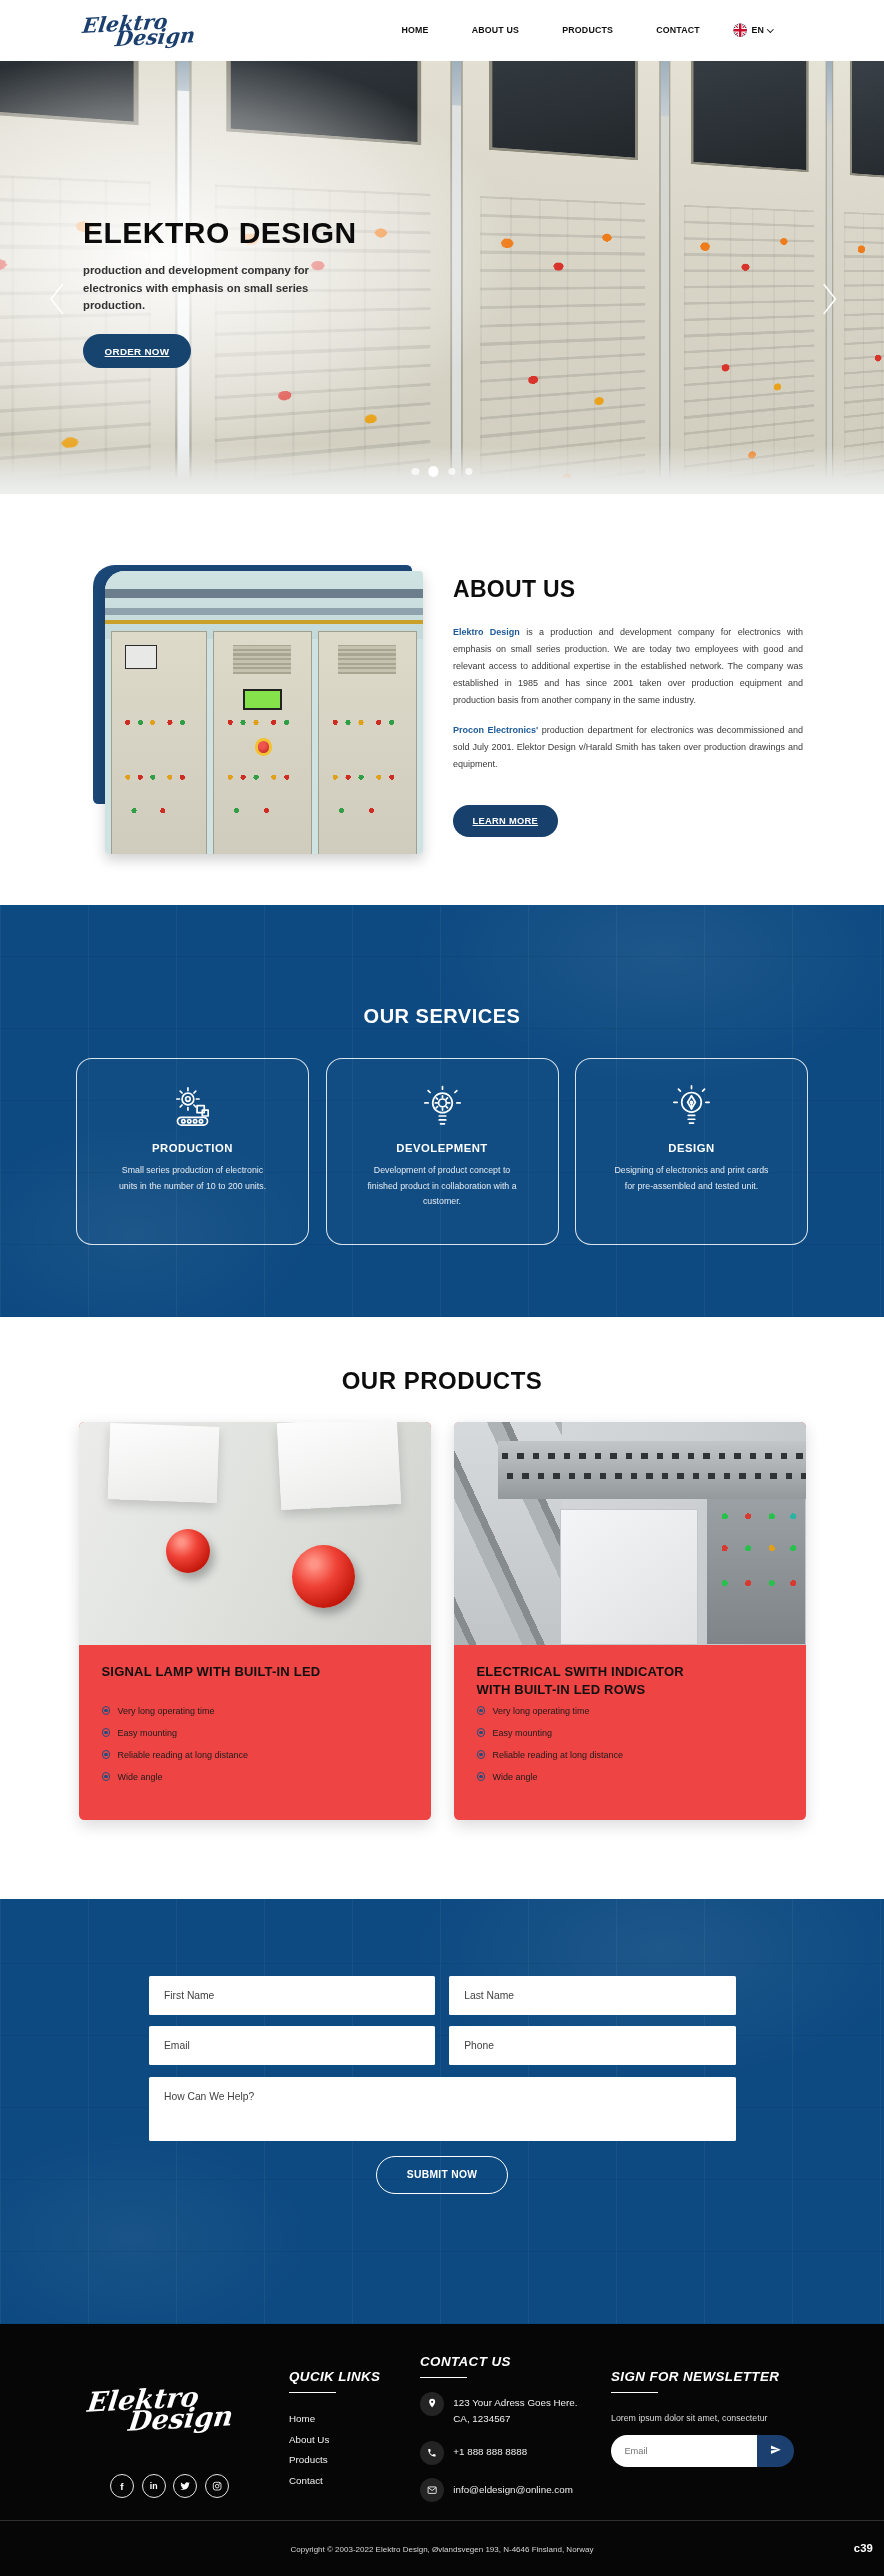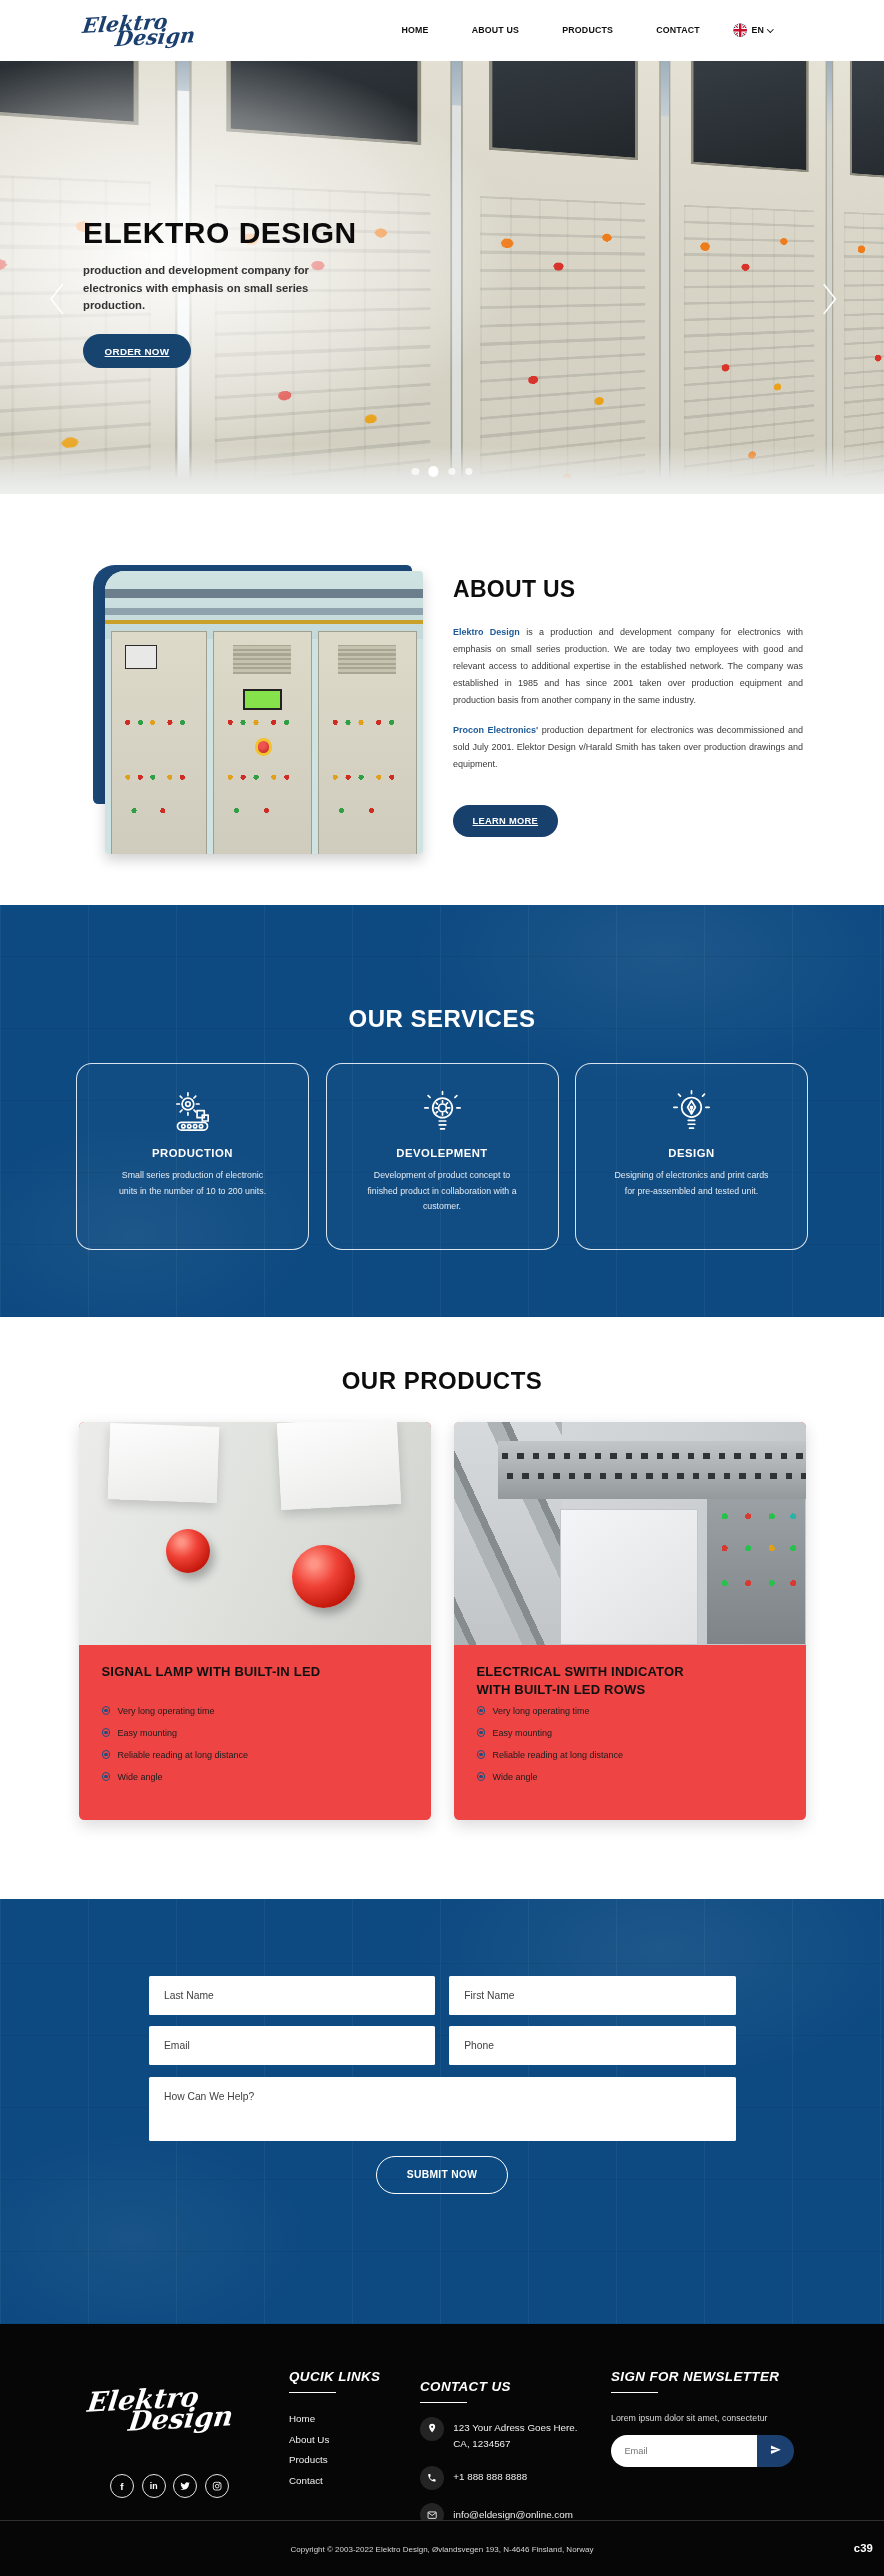--- a/index.html
+++ b/index.html
@@ -106,21 +106,21 @@
   .lead { color:#1d5a96; font-weight:700; }
   .about-text .btn-navy { margin-top:19px; font-size:9.3px; padding:10.8px 19.6px; background:#17406d; }
 
   
   .bluesec { background-color:#0d4a81;
       background-image:
         repeating-linear-gradient(90deg, rgba(255,255,255,.05) 0 1px, transparent 1px 88px),
         repeating-linear-gradient(0deg, rgba(0,0,0,.06) 0 1px, transparent 1px 72px),
         radial-gradient(361px 185px at 75% 12%, rgba(255,255,255,.07), transparent 70%),
         radial-gradient(258px 155px at 15% 80%, rgba(255,255,255,.05), transparent 70%); }
-  .sec-title { text-align:center; color:#fff; font-size:24px; font-weight:800; letter-spacing:0.5px; }
+  .sec-title { text-align:center; color:#fff; font-size:20px; font-weight:800; letter-spacing:0.5px; }
 
   .services { height:412px; padding-top:100px; }
   .services .sec-title { margin-bottom:30px; }
   .cards { display:flex; justify-content:center; gap:16.5px; }
   .svc-card { width:233px; height:187px; border:1px solid rgba(255,255,255,.85); border-radius:16px;
       background:rgba(255,255,255,.02); text-align:center; padding-top:21.6px; }
   .svc-icon { height:54px; display:flex; align-items:center; justify-content:center; }
   .svc-card h3 { color:#fff; font-size:11.3px; font-weight:800; letter-spacing:0.5px; margin-top:7.2px; }
   .svc-card p { color:#e4ebf2; font-size:8.8px; line-height:15.5px; width:160px; margin:9.3px auto 0; }
 
@@ -200,21 +200,21 @@
   .socials { position:absolute; left:110px; top:150px; display:flex; gap:7.7px; }
   .soc { width:24px; height:24px; border:1px solid #e6e6e6; border-radius:50%;
       display:flex; align-items:center; justify-content:center; color:#fff; cursor:pointer;
       font-weight:700; font-size:9.8px; }
   .fcol h4 { font-size:13.4px; font-weight:800; letter-spacing:0.4px; color:#fff;font-style:italic; }
   .fcol .rule { width:47px; height:1px; background:#fff; margin-top:8.2px; }
   .f-quick { position:absolute; left:289px; top:45px; }
   .f-quick ul { list-style:none; margin-top:19.6px; }
   .f-quick li { margin-bottom:9.8px; }
   .f-quick a { color:#f0f0f0; text-decoration:none; font-size:9.8px; }
-  .f-contact { position:absolute; left:420px; top:55px; width:170px; }
+  .f-contact { position:absolute; left:420px; top:30px; width:170px; }
   .crow { display:flex; gap:9.3px; margin-top:13.4px; align-items:flex-start; }
   .crow:first-of-type { margin-top:21.6px; }
   .cicon { width:24px; height:24px; border-radius:50%; background:#242424; flex:none;
       display:flex; align-items:center; justify-content:center; }
   .crow p { font-size:9.8px; color:#ededed; line-height:16px; padding-top:3.6px; }
   .f-news { position:absolute; left:611px; top:45px; width:183px; }
   .f-news .blurb { font-size:8.8px; color:#dcdcdc; margin-top:19.6px; }
   .newsform { display:flex; margin-top:12.4px; height:32px; }
   .newsform input { flex:1; border:none; outline:none; border-radius:16px 0 0 16px; padding:0 13.4px;
       font-size:9.3px; font-family:inherit; color:#333; background:#fff; min-width:0; }
@@ -451,22 +451,22 @@
             </li>
         </ul>
       </div>
     </div>
 
   </div>
 </section>
 
 <section class="contact bluesec">
   <form class="cform">
+    <input type="text" placeholder="First Name" style="">
     <input type="text" placeholder="Last Name" style="">
-    <input type="text" placeholder="First Name" style="">
     <input type="text" placeholder="Email" style="">
     <input type="text" placeholder="Phone" style="">
     <textarea placeholder="How Can We Help?" style=""></textarea>
   </form>
   <div class="submit-wrap">
     <button class="btn-outline">SUBMIT NOW</button>
   </div>
 </section>
 
 <footer class="footer">

